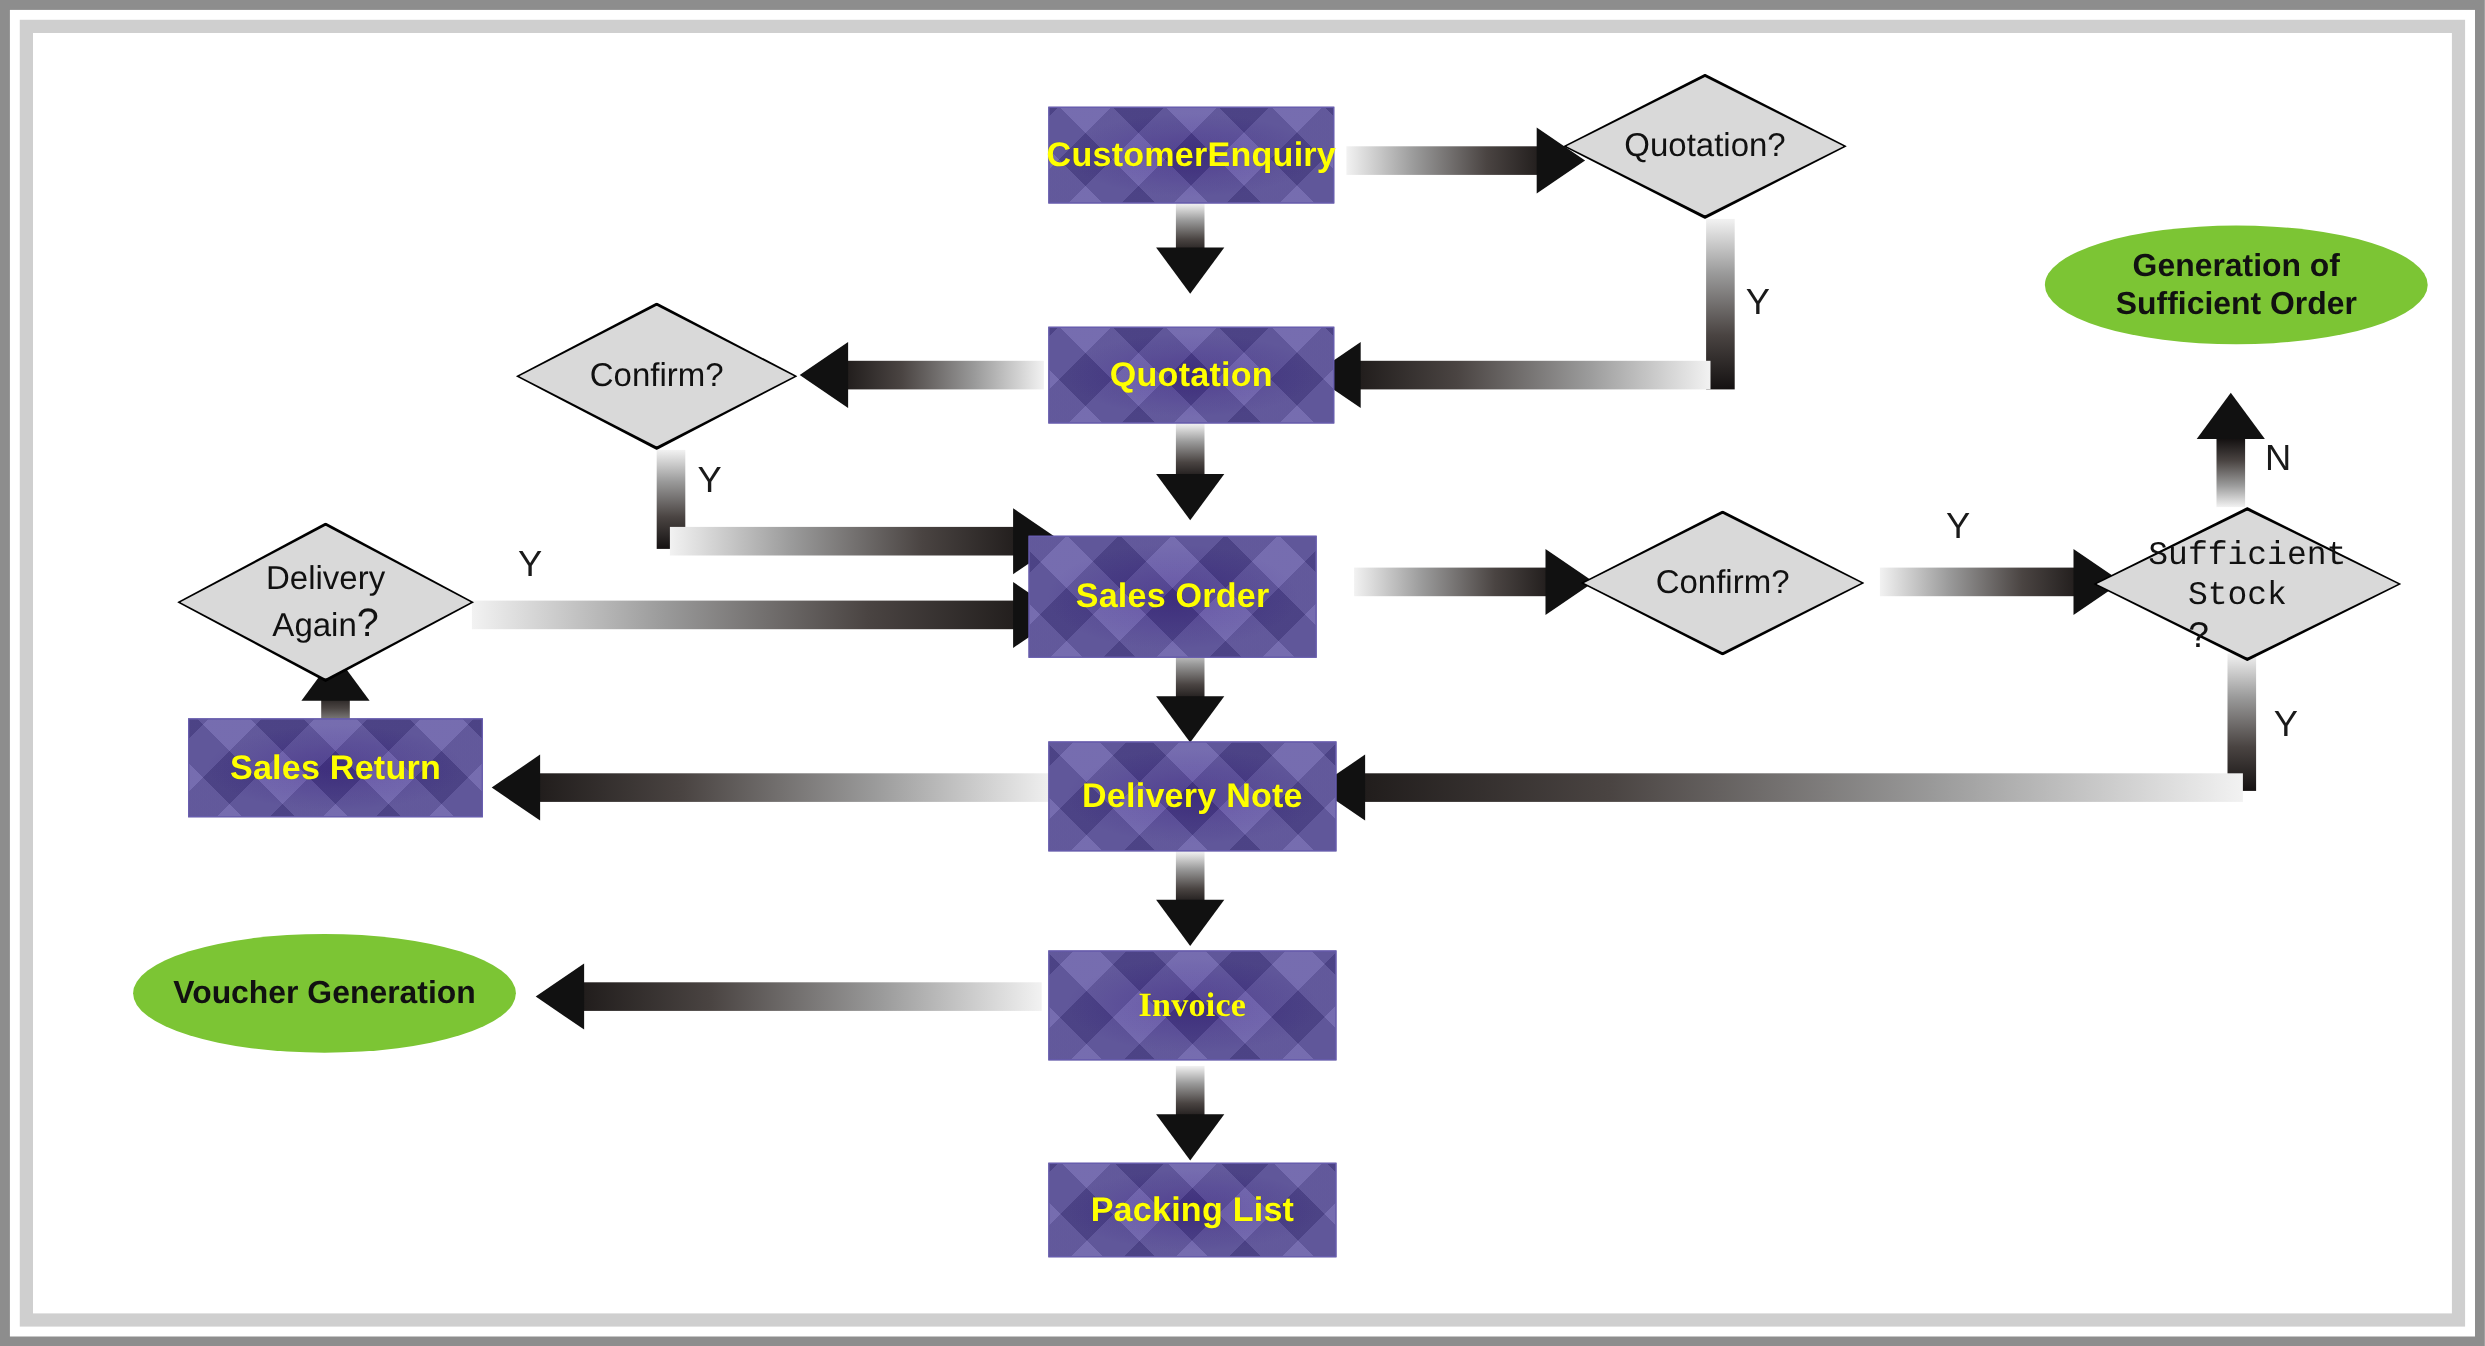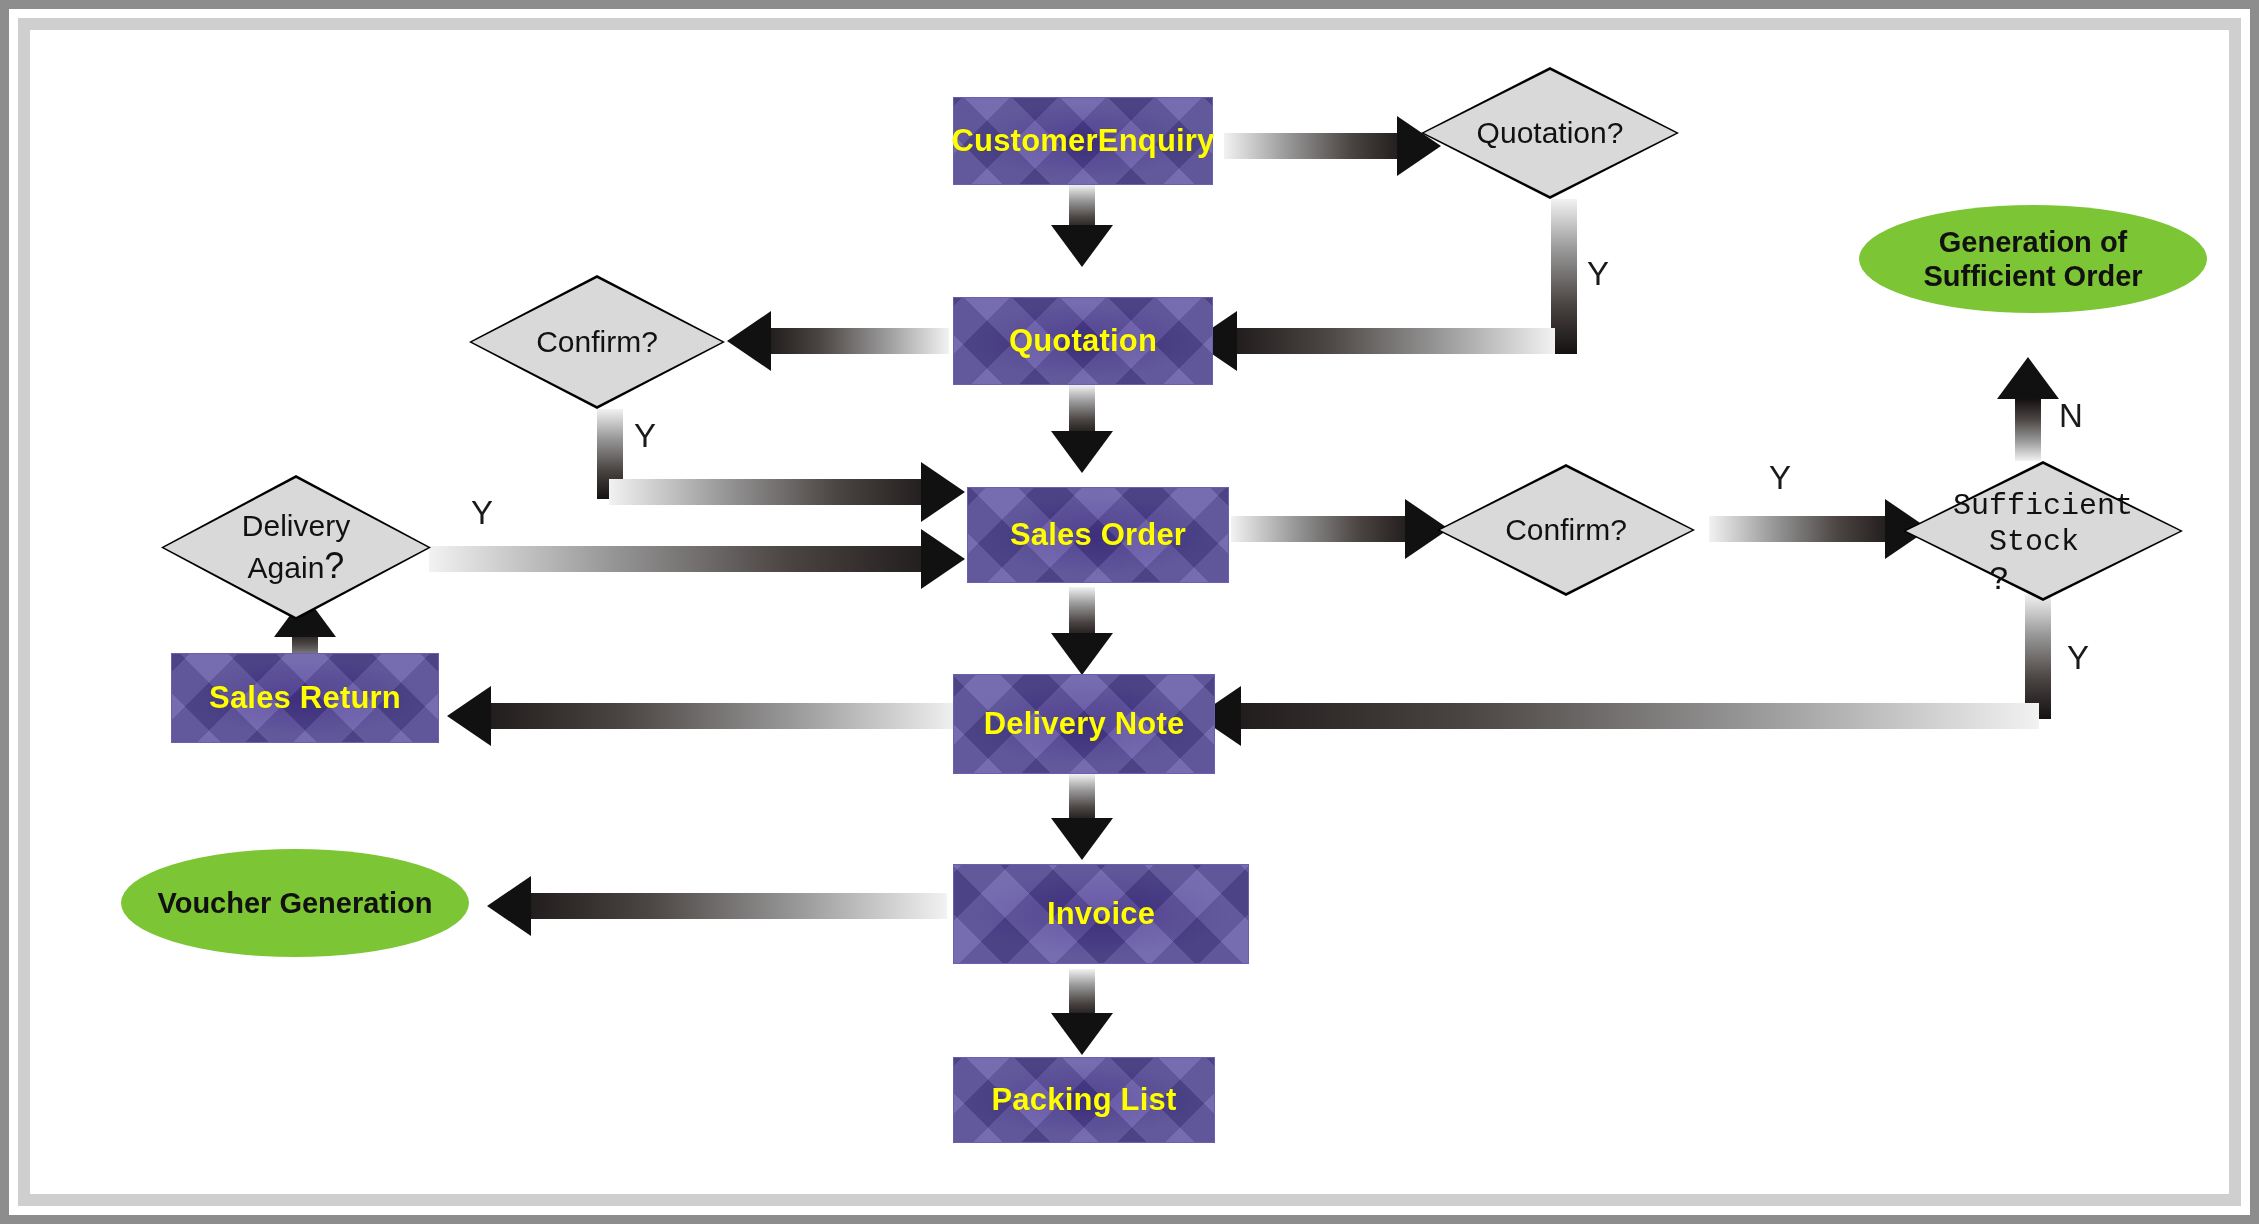--- a/index.html
+++ b/index.html
@@ -156,29 +156,29 @@
 
     <div class="proc" style="left:944px;top:88px;width:260px;height:88px;flex-direction:row;">
       <span>Customer</span>
       <span>Enquiry</span>
     </div>
 
     <div class="proc" style="left:944px;top:288px;width:260px;height:88px;">
       <span>Quotation</span>
     </div>
 
-    <div class="proc" style="left:958px;top:478px;width:262px;height:96px;">
+    <div class="proc" style="left:926px;top:478px;width:262px;height:111px;">
       <span>Sales Order</span>
     </div>
 
     <div class="proc" style="left:944px;top:665px;width:262px;height:100px;">
       <span>Delivery Note</span>
     </div>
 
-    <div class="proc" style="left:944px;top:855px;width:296px;height:100px;">
+    <div class="proc" style="left:944px;top:855px;width:262px;height:100px;font-family:Liberation Serif, serif;">
       <span>Invoice</span>
     </div>
 
     <div class="proc" style="left:944px;top:1048px;width:262px;height:86px;">
       <span>Packing List</span>
     </div>
 
     <div class="proc" style="left:162px;top:644px;width:268px;height:90px;">
       <span>Sales Return</span>
     </div>

